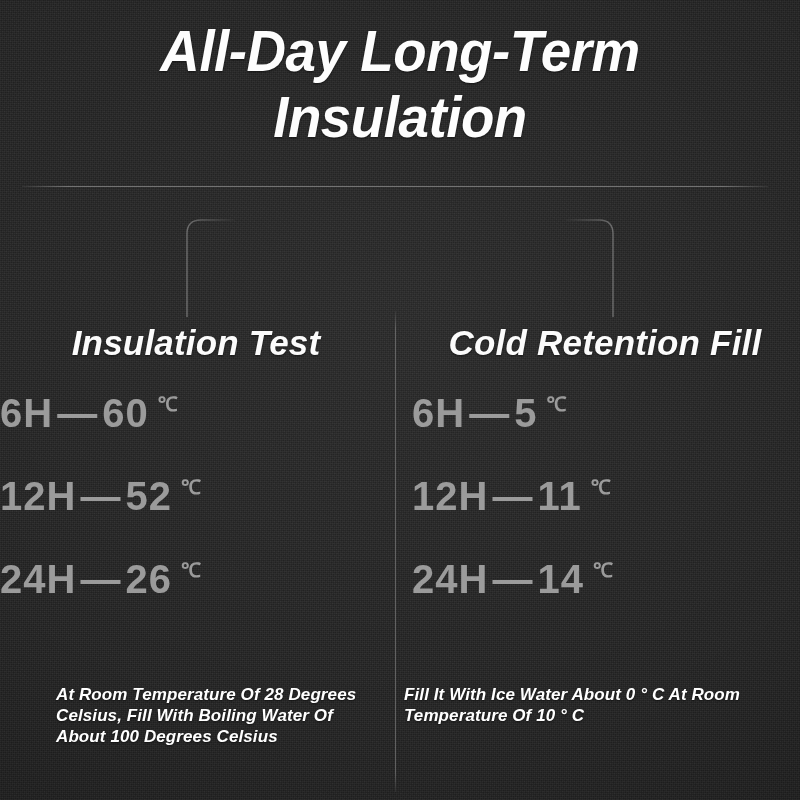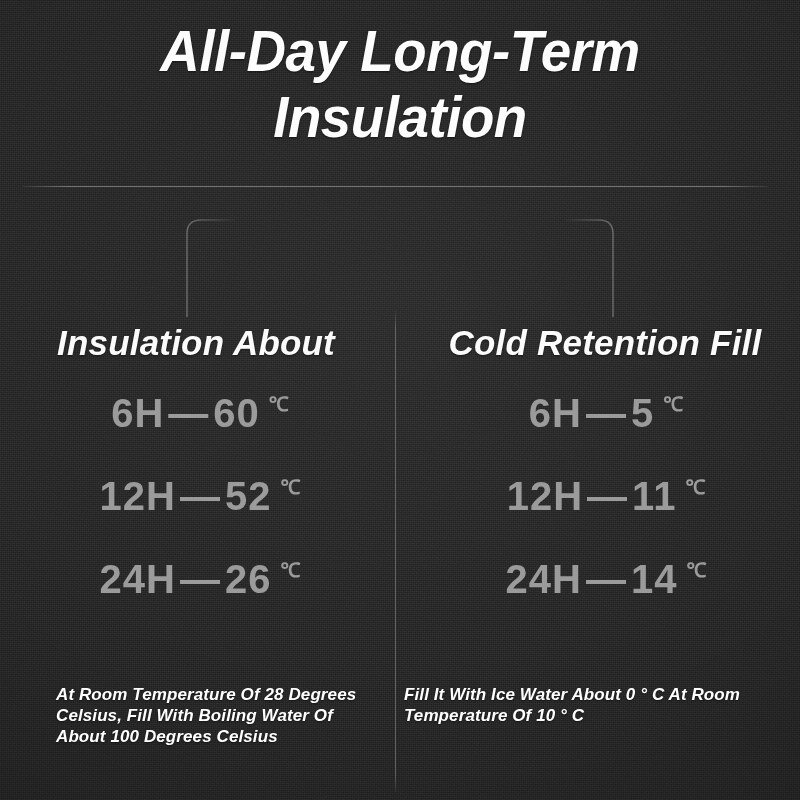--- a/index.html
+++ b/index.html
@@ -127,21 +127,21 @@
 
   .rows {
     margin-top: 28px;
     display: flex;
     flex-direction: column;
     gap: 34px;
   }
   .row {
     display: flex;
     align-items: baseline;
-    justify-content: center;
+    justify-content: flex-start;
     color: #9b9b9b;
     font-weight: bold;
     font-size: 40px;
     line-height: 42px;
     letter-spacing: 1px;
     white-space: nowrap;
   }
   .col-right .row { padding-left: 12px; }
   .row .hours { }
   .row .dash  { padding: 0 4px; }
@@ -222,21 +222,21 @@
       <path d="M1,1 L35,1 Q49,1 49,15 L49,98" fill="none" stroke="url(#fadeR)" stroke-width="1.4"></path>
       <path d="M49,15 L49,98" fill="none" stroke="url(#fadeRV)" stroke-width="1.4"></path>
     </svg>
   </div>
 
   <div class="vrule"></div>
 
   <div class="columns">
 
     <div class="col col-left">
-      <div class="col-heading">Insulation About</div>
+      <div class="col-heading">Insulation Test</div>
       <div class="rows">
 
         <div class="row">
           <span class="hours">6H</span>
           <span class="dash">—</span>
           <span class="value">60</span>
           <span class="unit">℃</span>
         </div>
 
         <div class="row">

